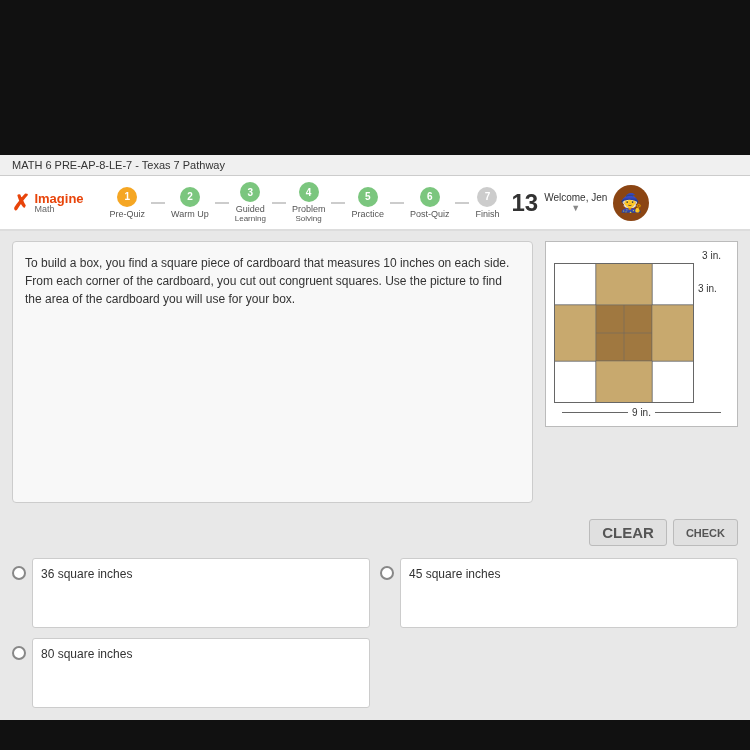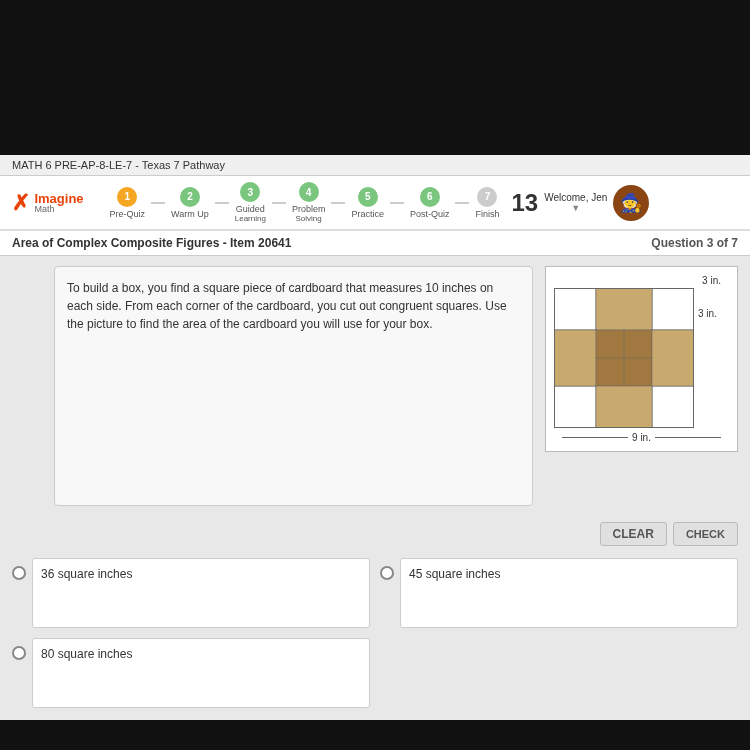--- a/index.html
+++ b/index.html
@@ -145,21 +145,20 @@
       color: #555;
     }
 
     
     .main-content {
       display: flex;
       flex: 1;
       padding: 10px 12px;
       gap: 12px;
       background: #e8e8e8;
-      margin-left: 42px;
     }
 
     
     .problem-panel {
       background: #f8f8f8;
       border: 1px solid #ccc;
       border-radius: 4px;
       padding: 12px;
       flex: 1;
       font-size: 12px;
@@ -213,21 +212,21 @@
       display: flex;
       justify-content: flex-end;
       gap: 6px;
       padding: 6px 12px;
     }
 
     .btn-clear {
       background: #e0e0e0;
       border: 1px solid #bbb;
       padding: 4px 12px;
-      font-size: 12px;
+      font-size: 15px;
       font-weight: bold;
       color: #555;
       border-radius: 3px;
       cursor: pointer;
     }
 
     .btn-check {
       background: #e0e0e0;
       border: 1px solid #bbb;
       padding: 4px 12px;
@@ -359,24 +358,20 @@
     <div class="score-area">
       <span class="score-number">13</span>
       <div style="display:flex;flex-direction:column;align-items:center;">
         <div style="font-size:10px;color:#333;">Welcome, Jen</div>
         <div style="font-size:9px;color:#888;">▼</div>
       </div>
       <div class="avatar-icon">🧙</div>
     </div>
   </div>
 
-  <div class="question-header">
-    <span>Area of Complex Composite Figures - Item 20641</span>
-    <span class="question-number">Question 3 of 7</span>
-  </div>
 
   <div class="main-content">
 
     <div class="problem-panel">
       <p>To build a box, you find a square piece of cardboard that measures 10 inches on each side. From each corner of the cardboard, you cut out congruent squares. Use the picture to find the area of the cardboard you will use for your box.</p>
     </div>
 
     <div class="diagram-panel">
       <div class="diagram-container">
         <div class="diagram-label-top">3 in.</div>

